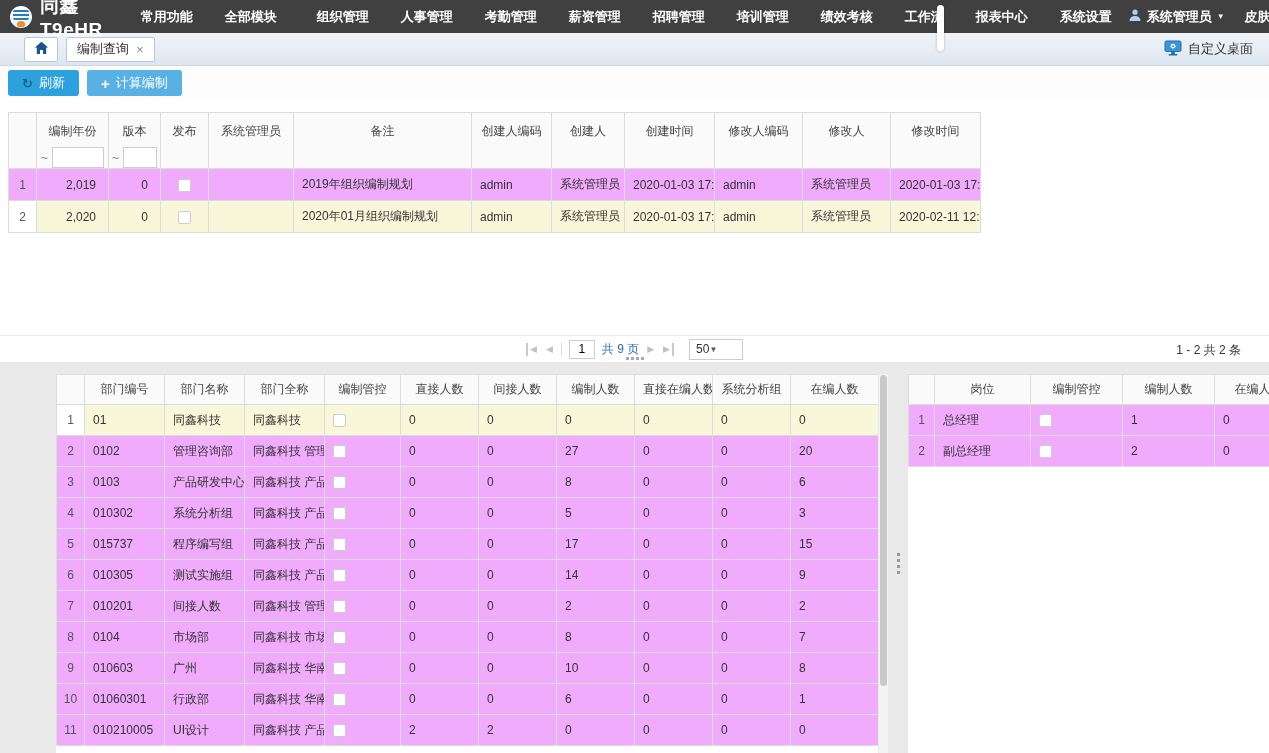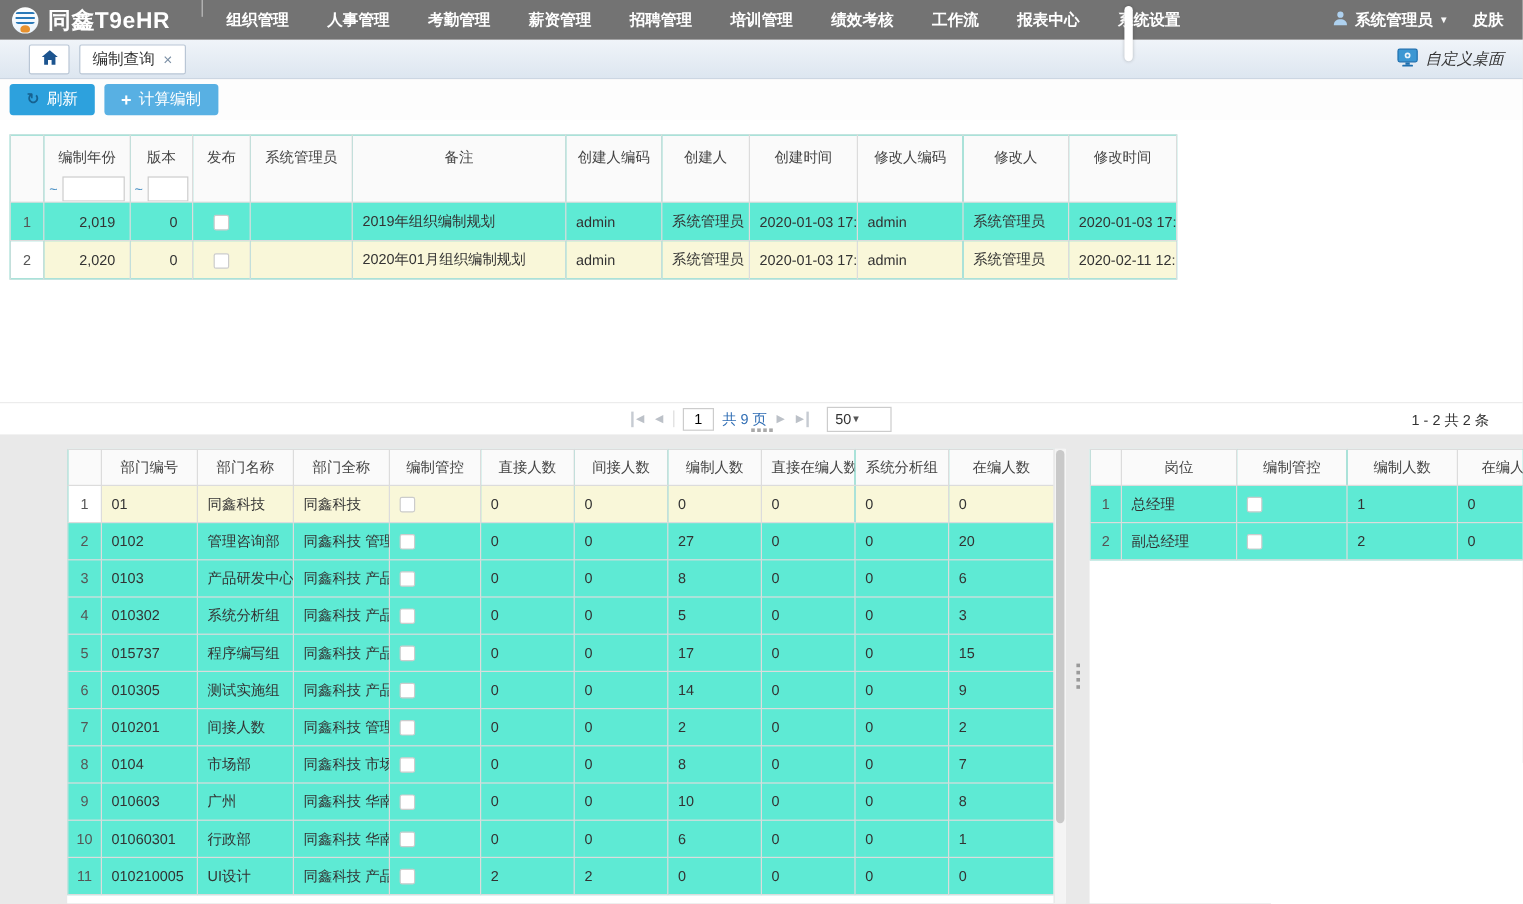--- a/index.html
+++ b/index.html
@@ -1,20 +1,20 @@
 <!DOCTYPE html>
 <html><head>
 <meta charset="utf-8">
 <style>
   * { margin:0; padding:0; box-sizing:border-box; }
   html,body { width:1269px; height:753px; overflow:hidden;
     font-family:"Liberation Sans","DejaVu Sans",sans-serif; background:#e9e9e9; font-size:12px; color:#333; }
 
   
-  .nav { height:33px; background:#737373; display:flex; padding-left:10px;
+  .nav { height:33px; background:#404040; display:flex; padding-left:10px;
          color:#fff; position:relative; z-index:30; }
   .logo { display:flex; align-items:center; margin-right:22px; cursor:pointer; }
   .logo-icon { width:22px; height:22px; border-radius:50%; background:linear-gradient(180deg,#ffffff,#eaf3fb);
         position:relative; overflow:hidden; margin-right:8px; flex:none; }
   .logo-icon::before { content:""; position:absolute; left:3px; right:3px; top:4px; height:10px;
         background:repeating-linear-gradient(180deg,#2b7ab9 0 2px,transparent 2px 4px); border-radius:2px; }
   .logo-icon::after { content:""; position:absolute; left:7px; bottom:1px; width:8px; height:6px;
         background:#e8912d; border-radius:50% 50% 2px 2px; }
   .logo-text { font-size:19px; font-weight:bold; letter-spacing:.5px; }
   .nav-items { display:flex; align-items:center; }
@@ -28,33 +28,33 @@
         border-radius:4px; box-shadow:0 0 3px rgba(0,0,0,.25); cursor:pointer; }
 
   
   .tabbar { height:33px; background:linear-gradient(#f0f4f9,#dde6f0); border-bottom:1px solid #ccd6e2;
         display:flex; align-items:center;padding-left:16px; }
   .tab { height:25px; background:#fff; border:1px solid #b9c6d5; border-radius:2px; margin-left:8px;
         padding:0 10px; display:flex; align-items:center; gap:7px; font-size:13px; cursor:pointer; }
   .tab.home { width:34px; justify-content:center; padding:0; }
   .tab-close { color:#7b8fa5; font-size:13px; line-height:1; cursor:pointer; }
   .customize { margin-left:auto; margin-right:16px; display:flex; align-items:center; gap:6px;
-        font-size:13px; cursor:pointer;font-style:italic; }
+        font-size:13px; cursor:pointer; }
 
   
   .toolbar { height:34px; background:#fdfdfd; display:flex; align-items:center; gap:8px; padding-left:8px; }
   .btn { height:26px; border:none; border-radius:3px; color:#fff; font-size:13px; padding:0 14px;
         display:flex; align-items:center; gap:6px; cursor:pointer; font-family:inherit; }
   .btn-refresh { background:#2da1dd; }
   .btn-calc   { background:#58b0e3; }
   .btn-refresh .btn-ico { color:#16618f; font-weight:bold; font-size:13px; }
   .btn-calc .btn-ico { color:#fff; font-size:15px; font-weight:bold; }
 
   
-  .grid { border-collapse:collapse; table-layout:fixed; background:#5eead4; font-size:12px; color:#333; }
+  .grid { border-collapse:collapse; table-layout:fixed; background:#f0abfc; font-size:12px; color:#333; }
   .grid th, .grid td { border:1px solid #dcdcdc; padding:0 8px; overflow:hidden; white-space:nowrap;
         text-align:left; font-weight:normal; }
   .grid th { background:#fafafa; color:#444; }
   .grid td { height:31px; }
   .rn { text-align:center !important; color:#555; width:100%; padding:0 2px !important; }
   tr.hl td { background:#f9f7d9; }
   tr.hl td.rn { background:#fff; }
   .cb { display:inline-block; width:13px; height:13px; border:1px solid #ccc; border-radius:2px;
         background:#fff; vertical-align:middle; cursor:pointer; }
   .ck { text-align:center !important; }
@@ -103,20 +103,25 @@
   .post-grid th { height:30px; text-align:center; }
 </style>
 </head>
 <body>
 
 <div class="nav">
   <div class="logo">
     <span class="logo-icon"></span>
     <span class="logo-text">同鑫T9eHR</span>
   </div>
+  <div class="nav-items">
+
+  <span class="nav-item">常用功能</span>
+      <span class="nav-item">全部模块</span>
+    </div>
   <span class="nav-sep"></span>
   <div class="nav-items">
 
   <span class="nav-item">组织管理</span>
       <span class="nav-item">人事管理</span>
       <span class="nav-item">考勤管理</span>
       <span class="nav-item">薪资管理</span>
       <span class="nav-item">招聘管理</span>
       <span class="nav-item">培训管理</span>
       <span class="nav-item">绩效考核</span>

